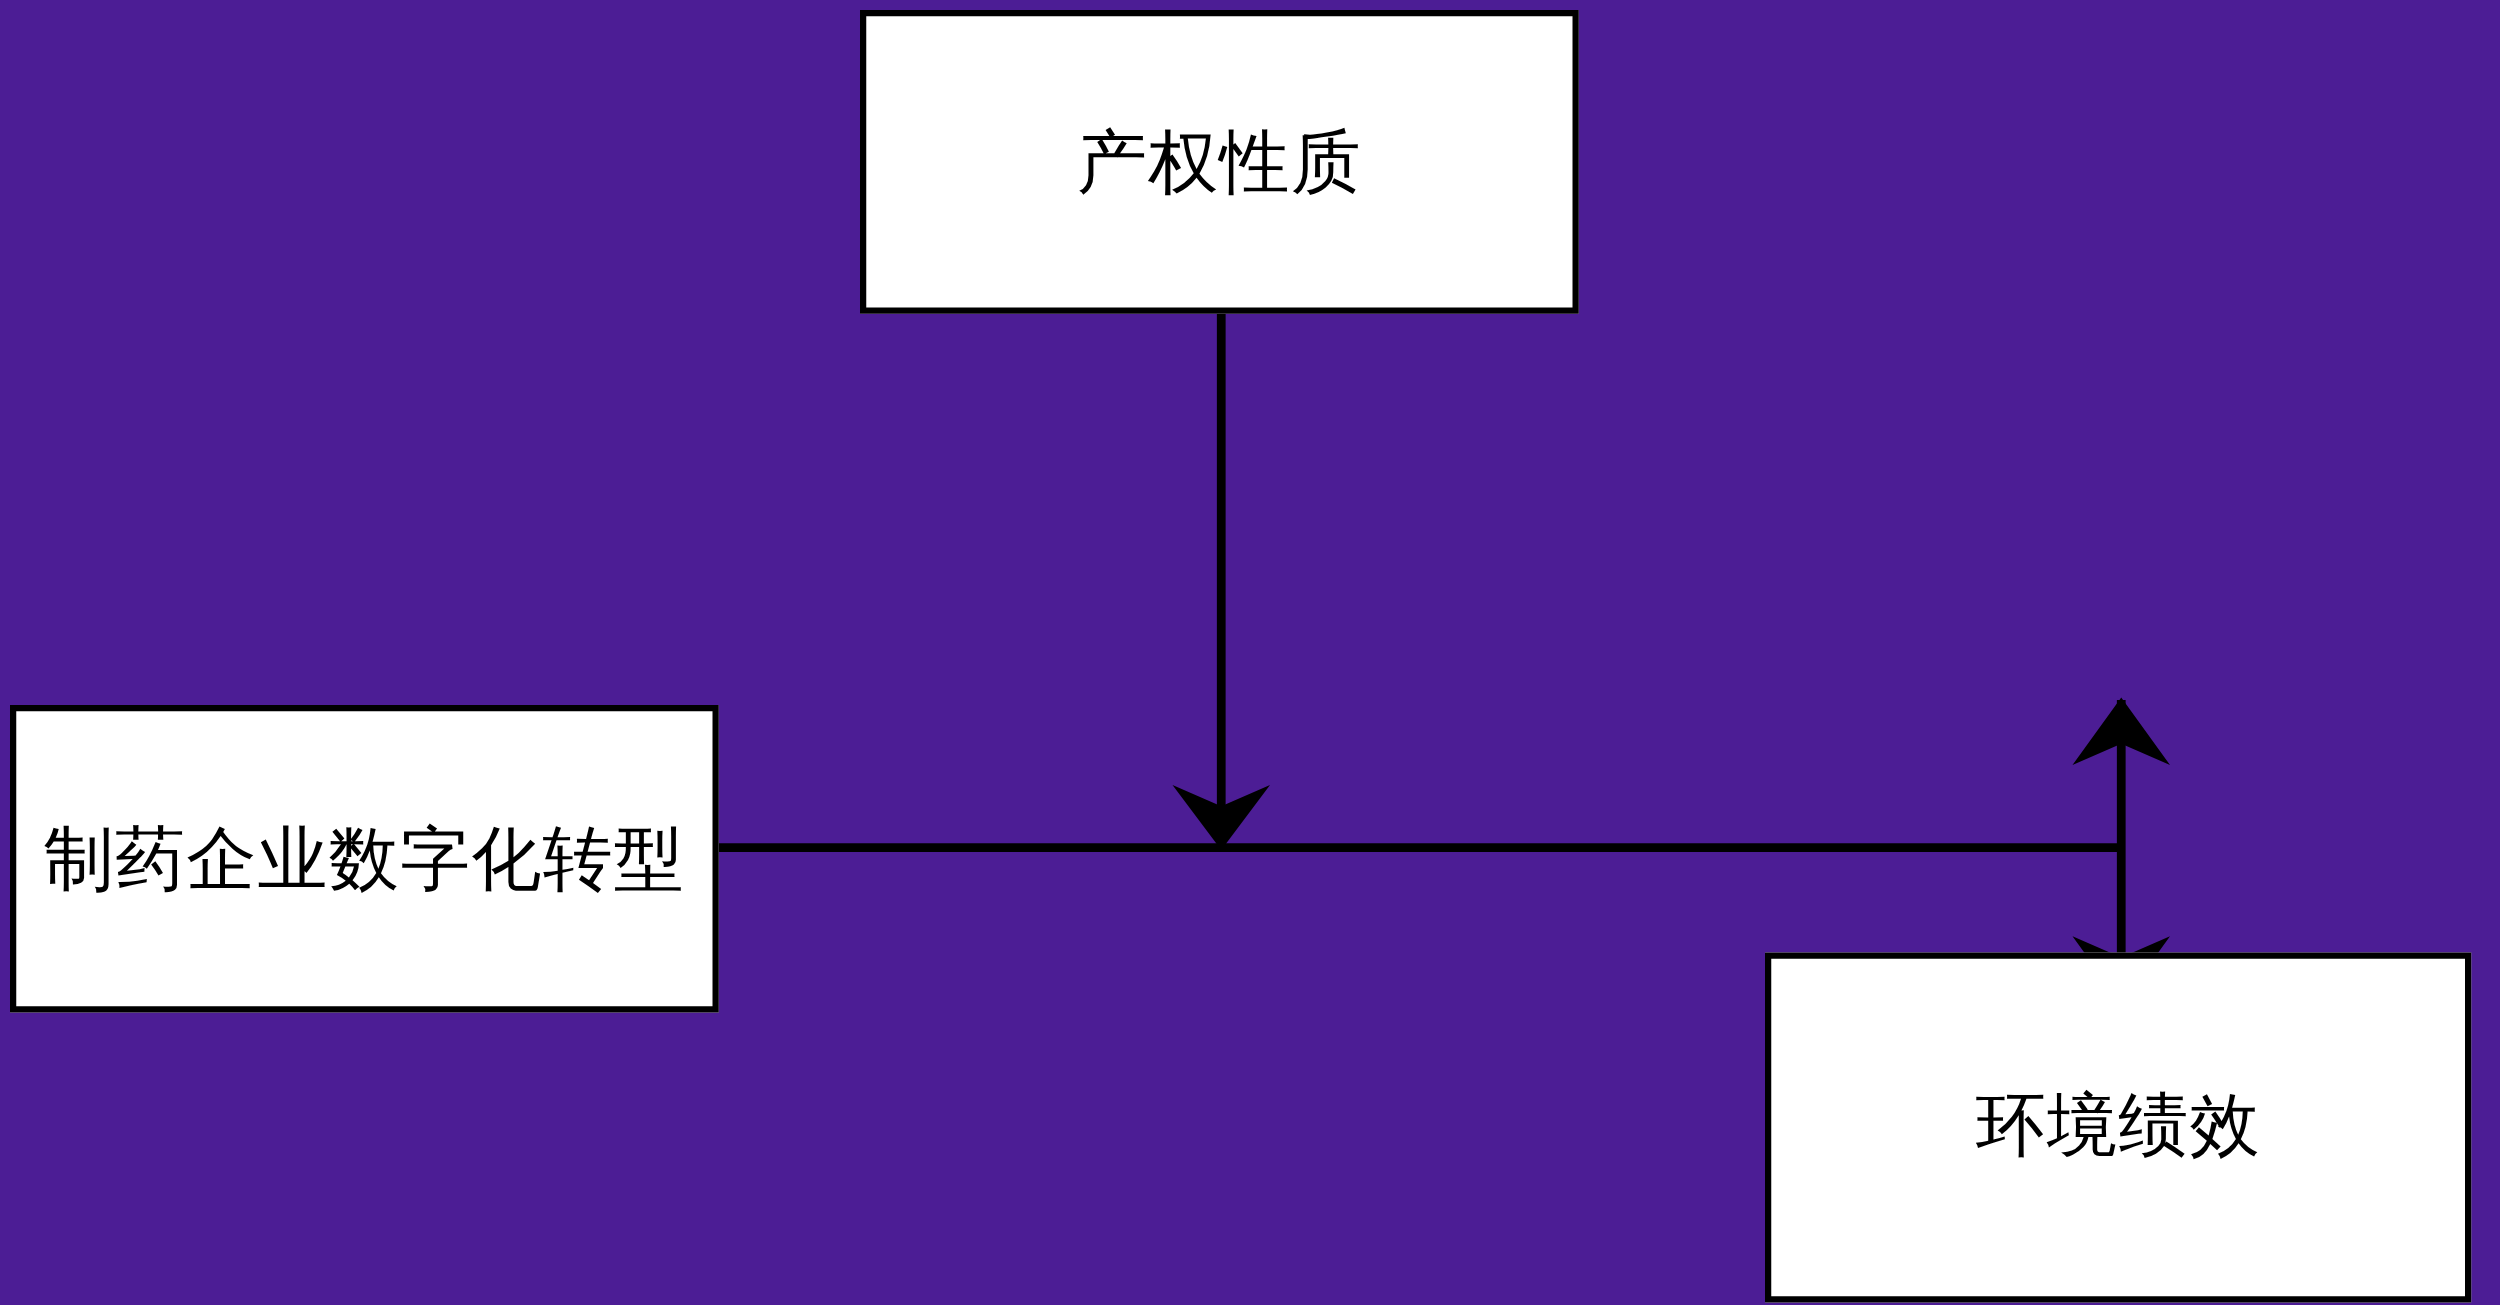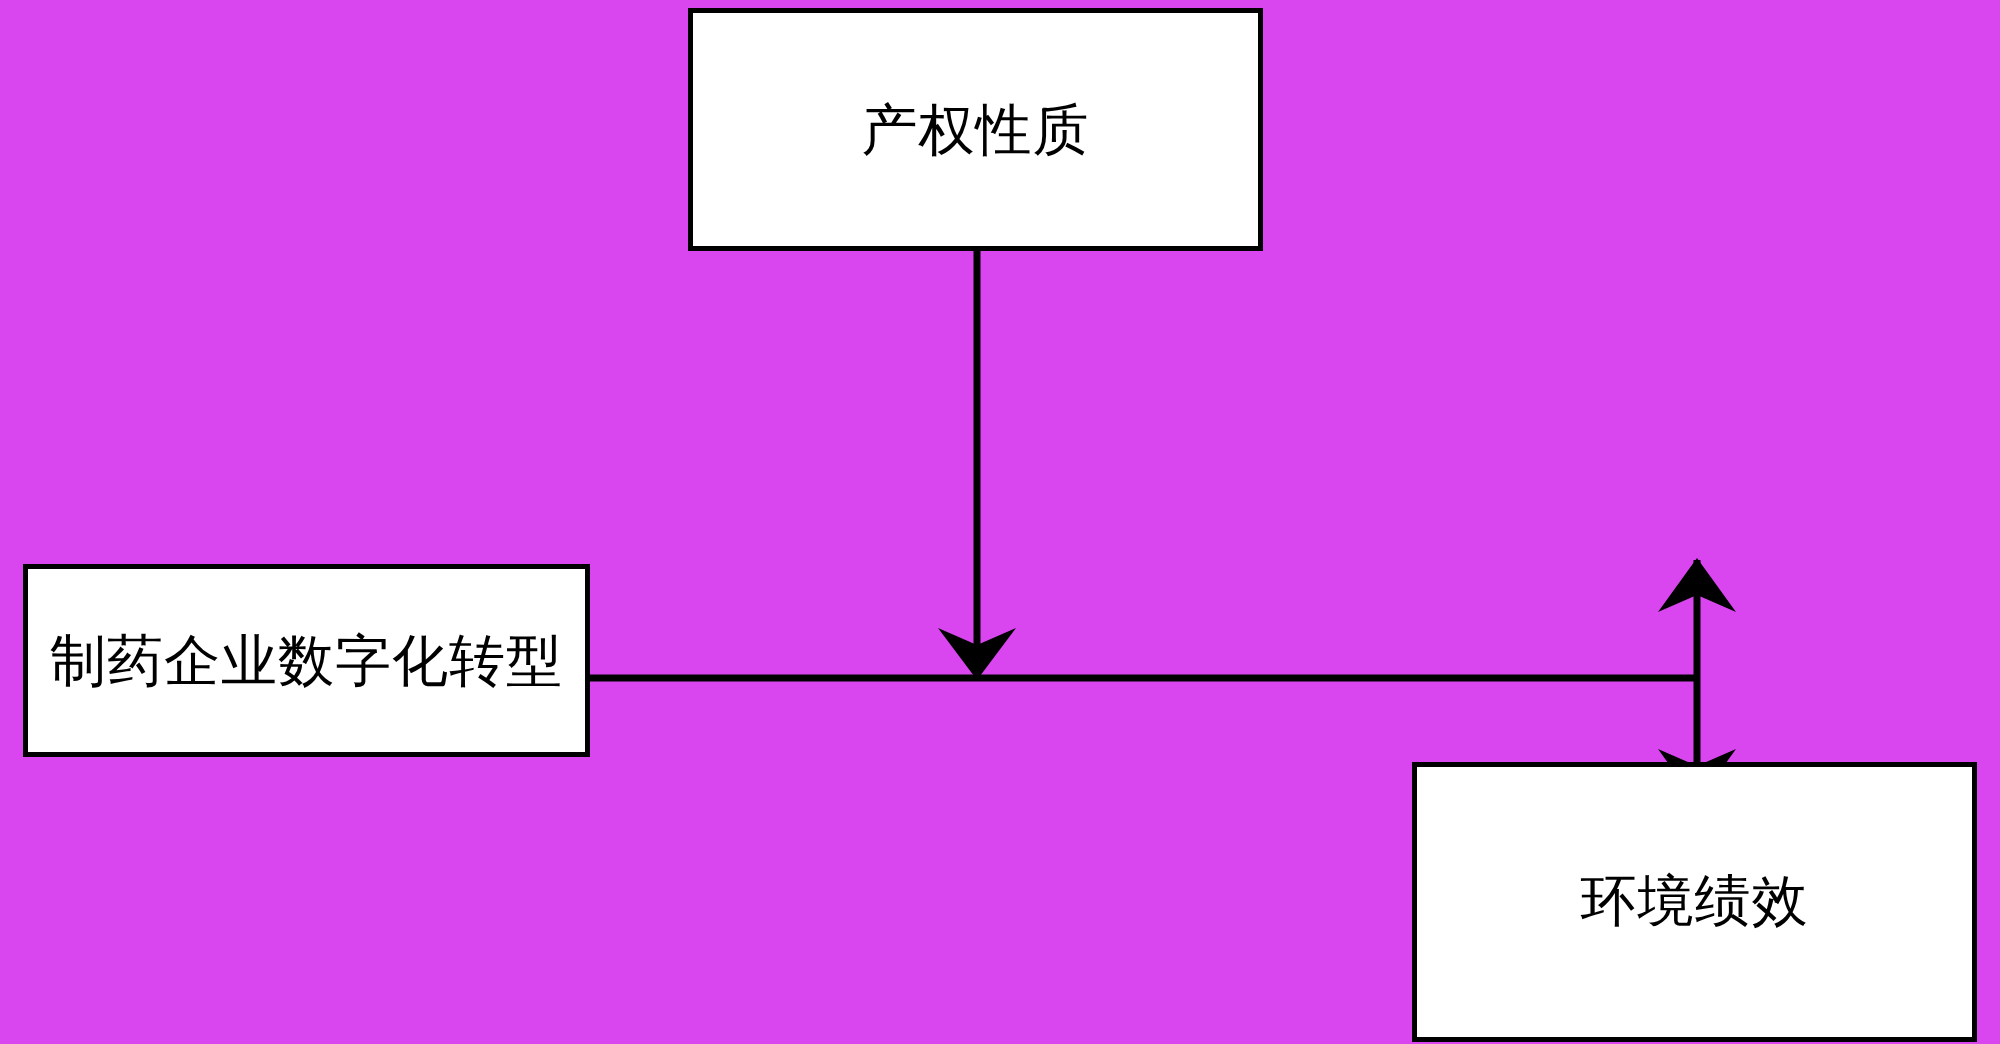--- a/index.html
+++ b/index.html
@@ -8,21 +8,21 @@
     padding: 0;
     background: #ffffff;
   }
   body {
     font-family: "Liberation Sans", "DejaVu Sans", sans-serif;
   }
   #diagram-canvas {
     position: relative;
     width: 2000px;
     height: 1044px;
-    background: #d946ef;
+    background: #4c1d95;
     overflow: hidden;
   }
   #connector-layer {
     position: absolute;
     left: 0;
     top: 0;
     width: 2000px;
     height: 1044px;
   }
   .node-box {
@@ -43,24 +43,24 @@
     white-space: nowrap;
     font-weight: 400;
   }
   #node-property-rights {
     left: 688px;
     top: 8px;
     width: 575px;
     height: 243px;
   }
   #node-digital-transformation {
-    left: 23px;
+    left: 8px;
     top: 564px;
     width: 567px;
-    height: 193px;
+    height: 246px;
     align-items: center;
   }
   #node-financial-performance {
     left: 1412px;
     top: 323px;
     width: 565px;
     height: 235px;
   }
   #node-environmental-performance {
     left: 1412px;

